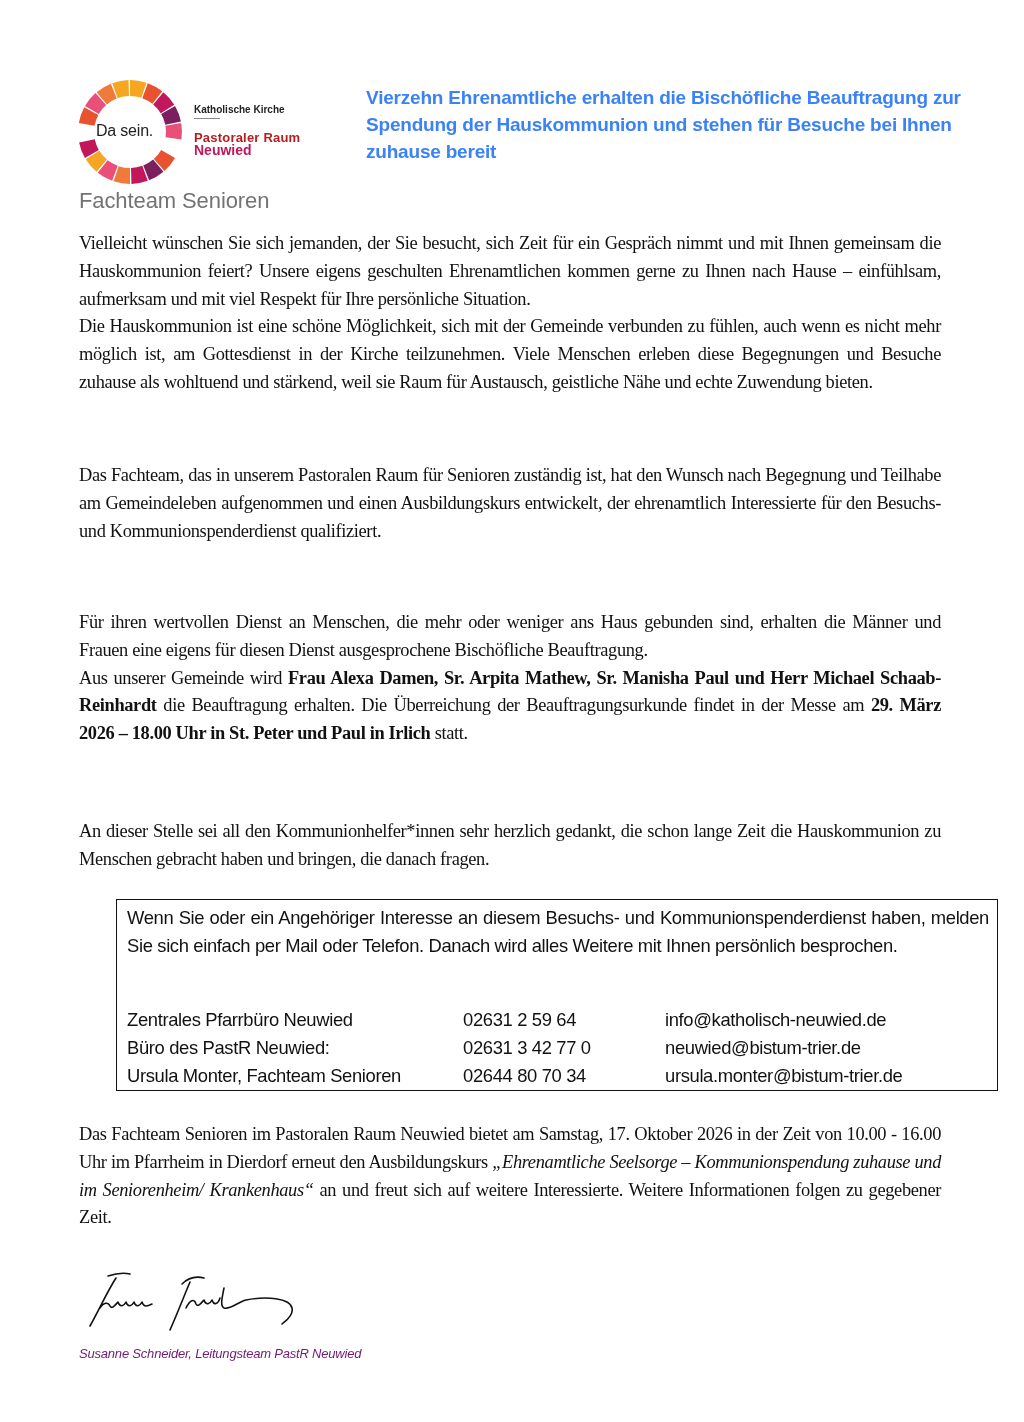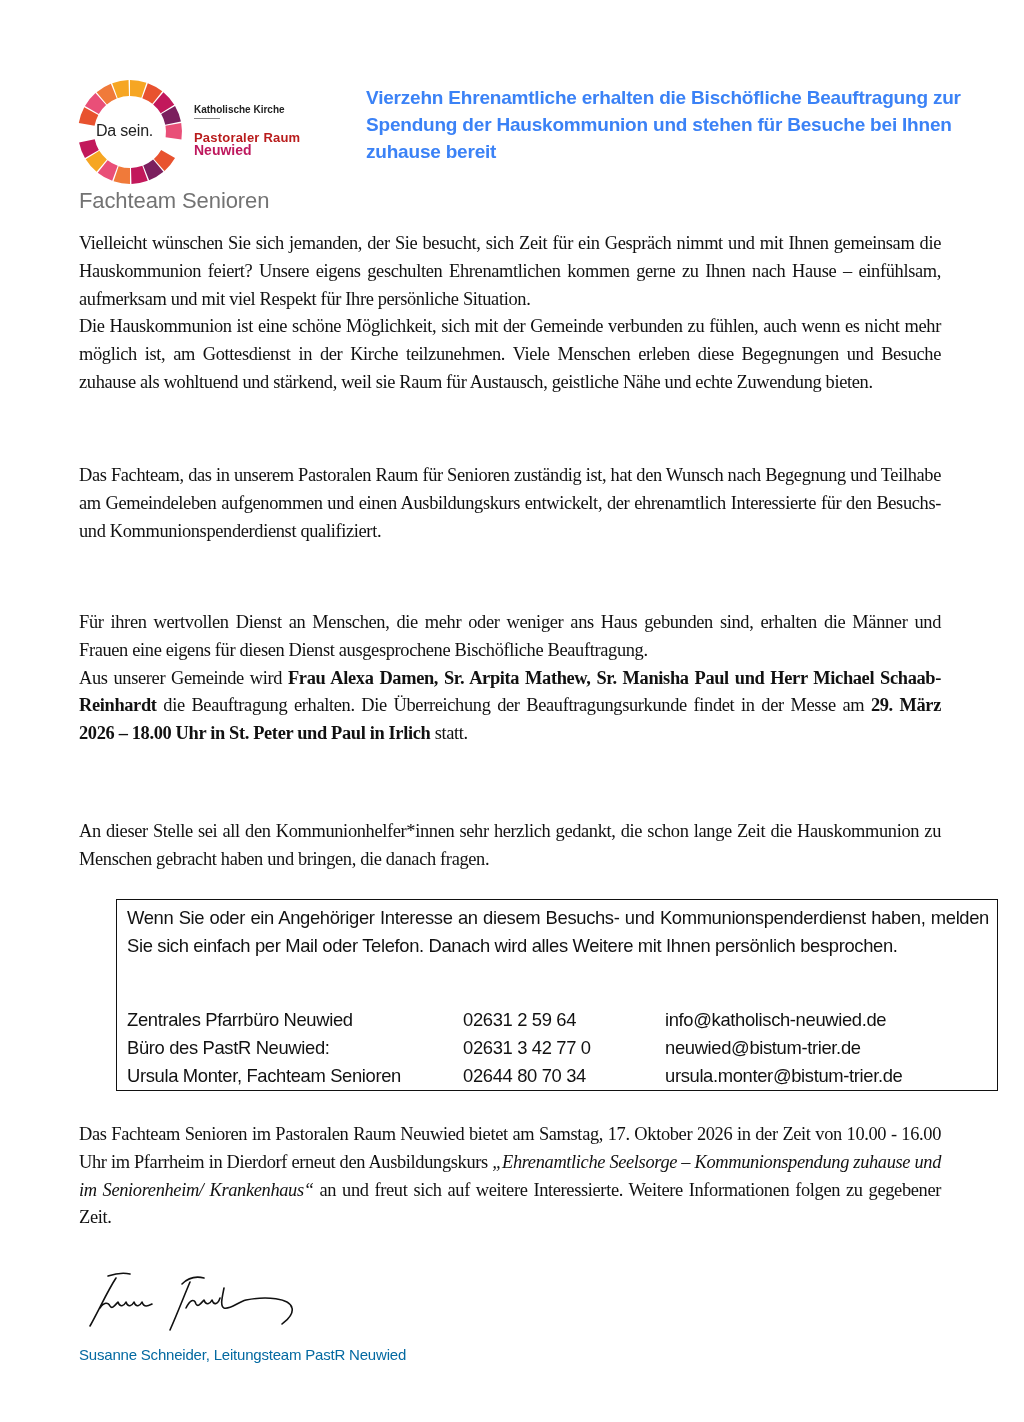--- a/index.html
+++ b/index.html
@@ -65,21 +65,21 @@
     }
     .col-name { width: 336px; }
     .col-phone { width: 202px; }
 
     .p5 { top: 1121px; }
 
     
     .signature { position: absolute; left: 78px; top: 1268px; width: 230px; height: 70px; }
     .sig-name {
       position: absolute; left: 79px; top: 1346px;
-      font-size: 15px; letter-spacing: -0.2px; color: #0369a1;
+      font-size: 13px; letter-spacing: -0.2px; color: #701a75; font-style: italic;
     }
   </style>
 </head>
 <body>
 
 <div class="page">
 
   <div class="logo">
     <svg class="logo-ring" viewBox="0 0 108 108">
       <g id="ring-segs" fill="none" stroke-width="16">

